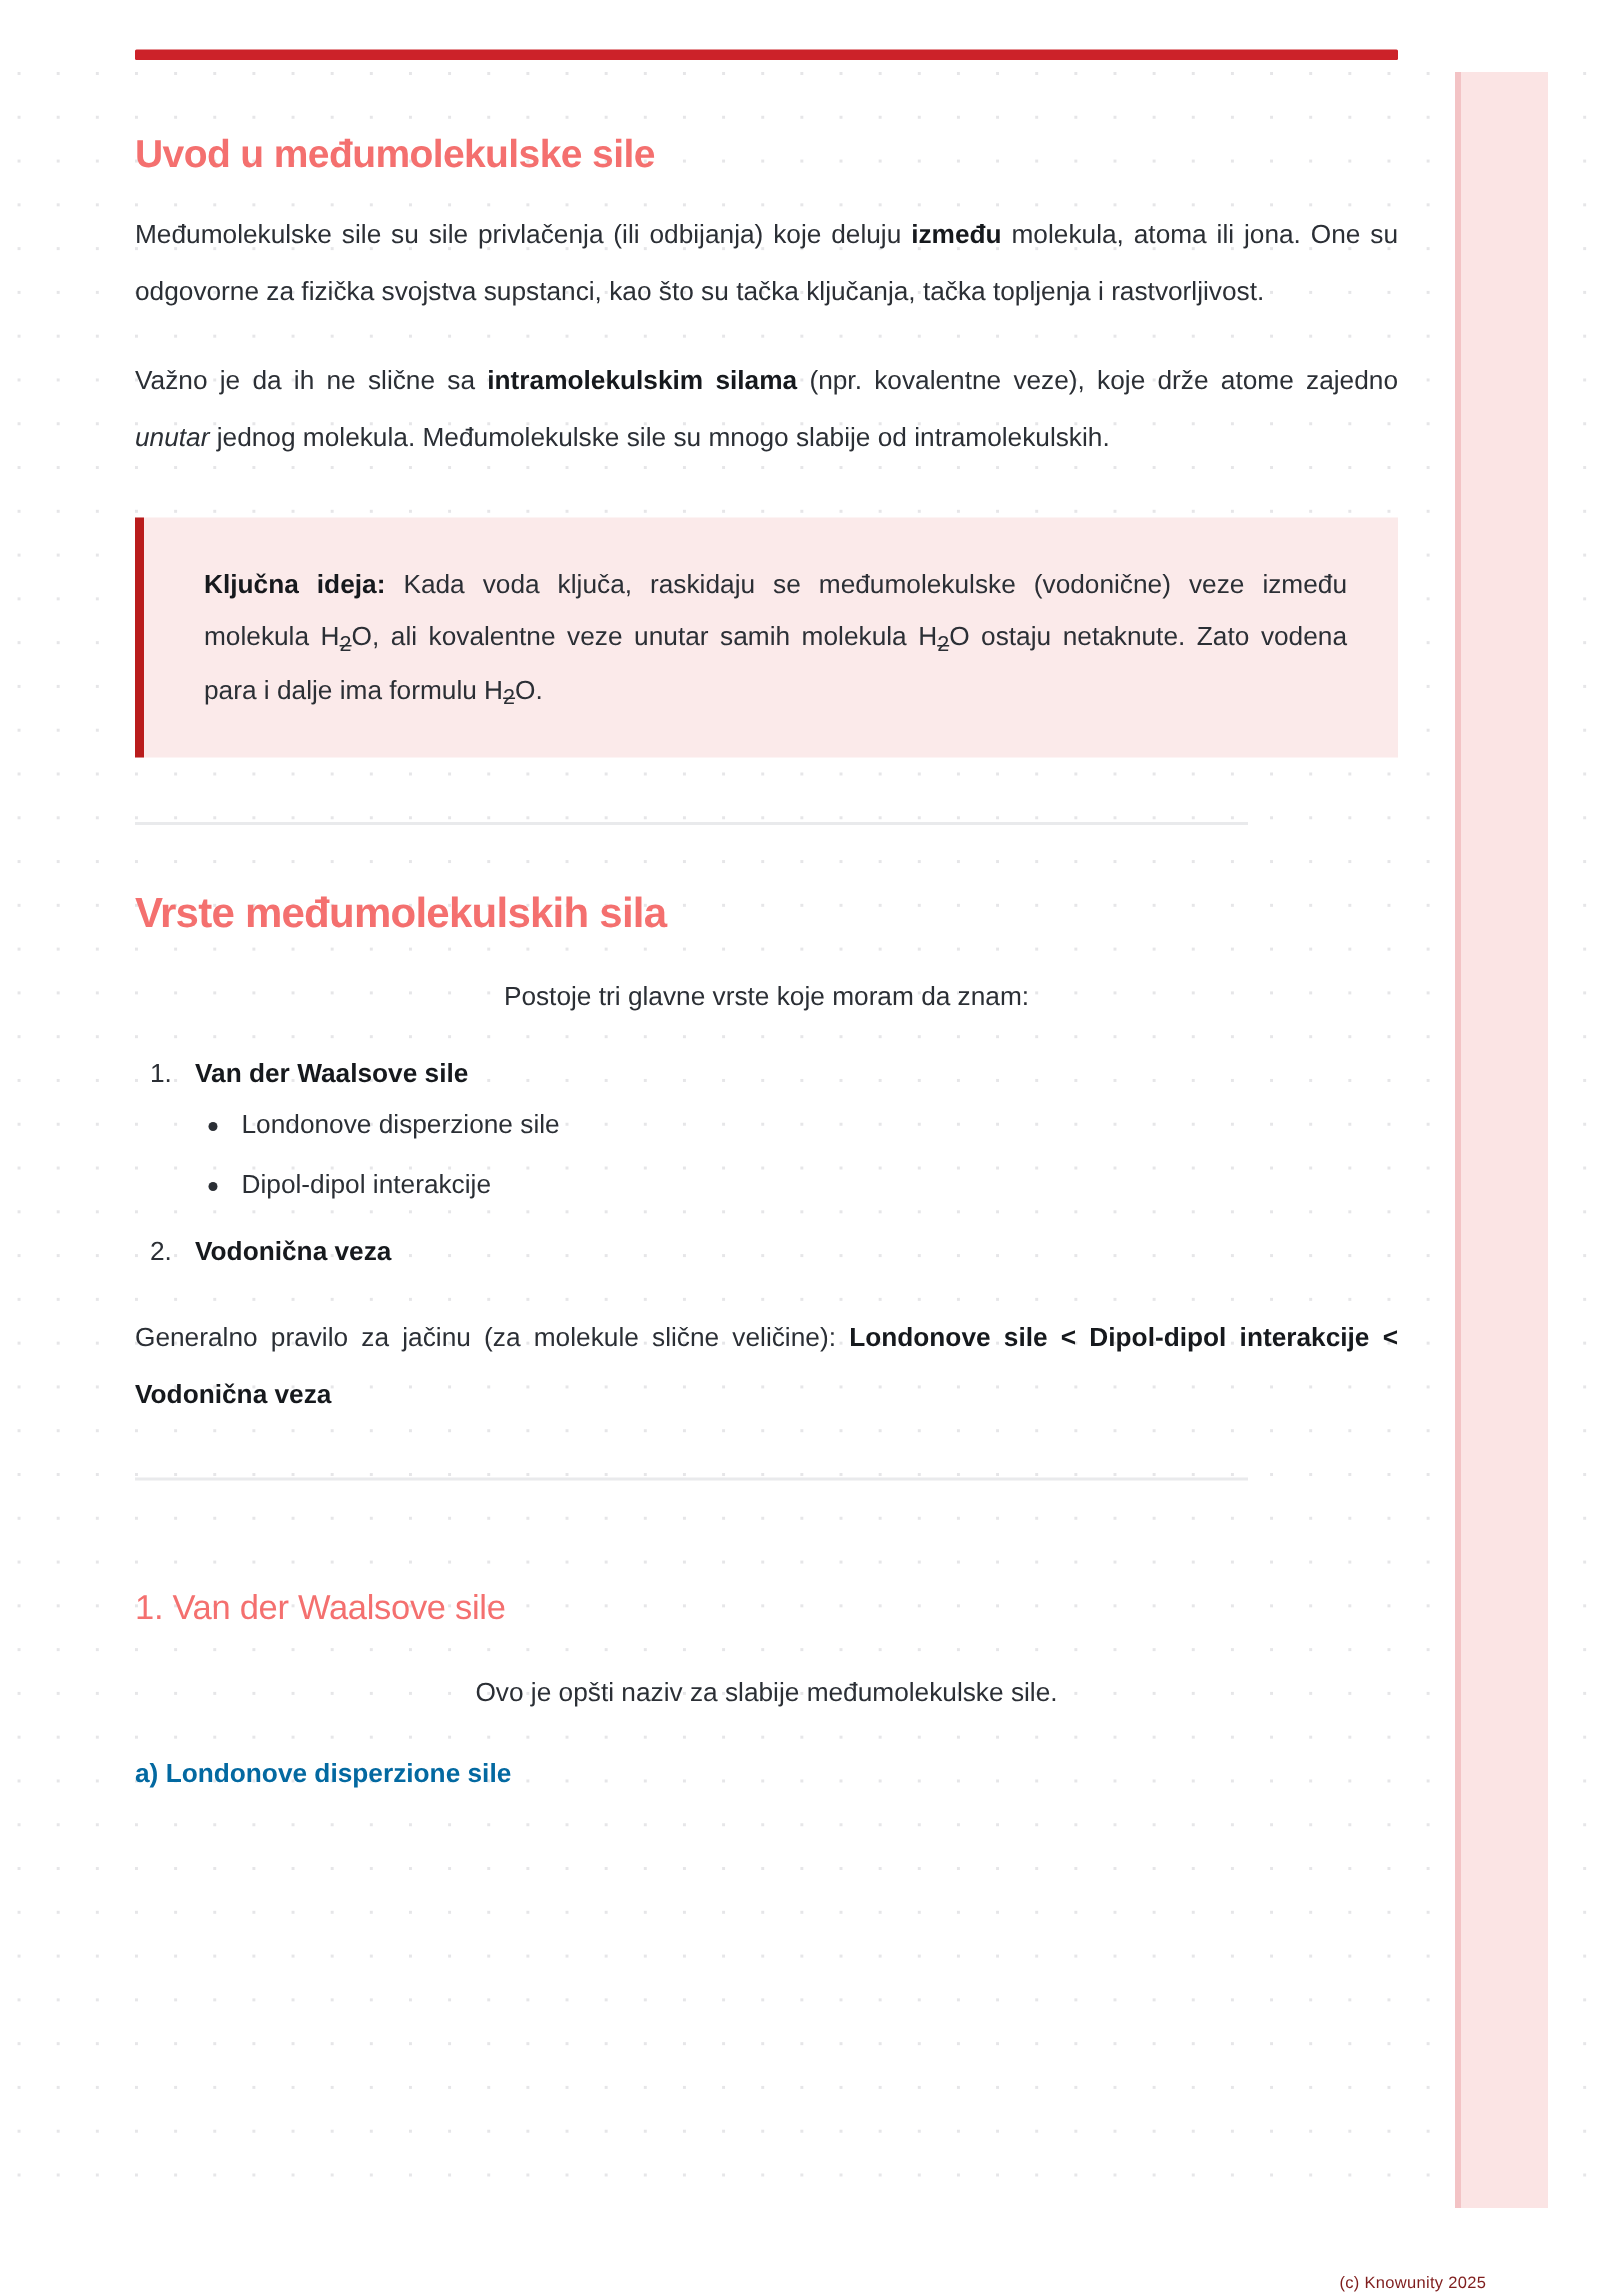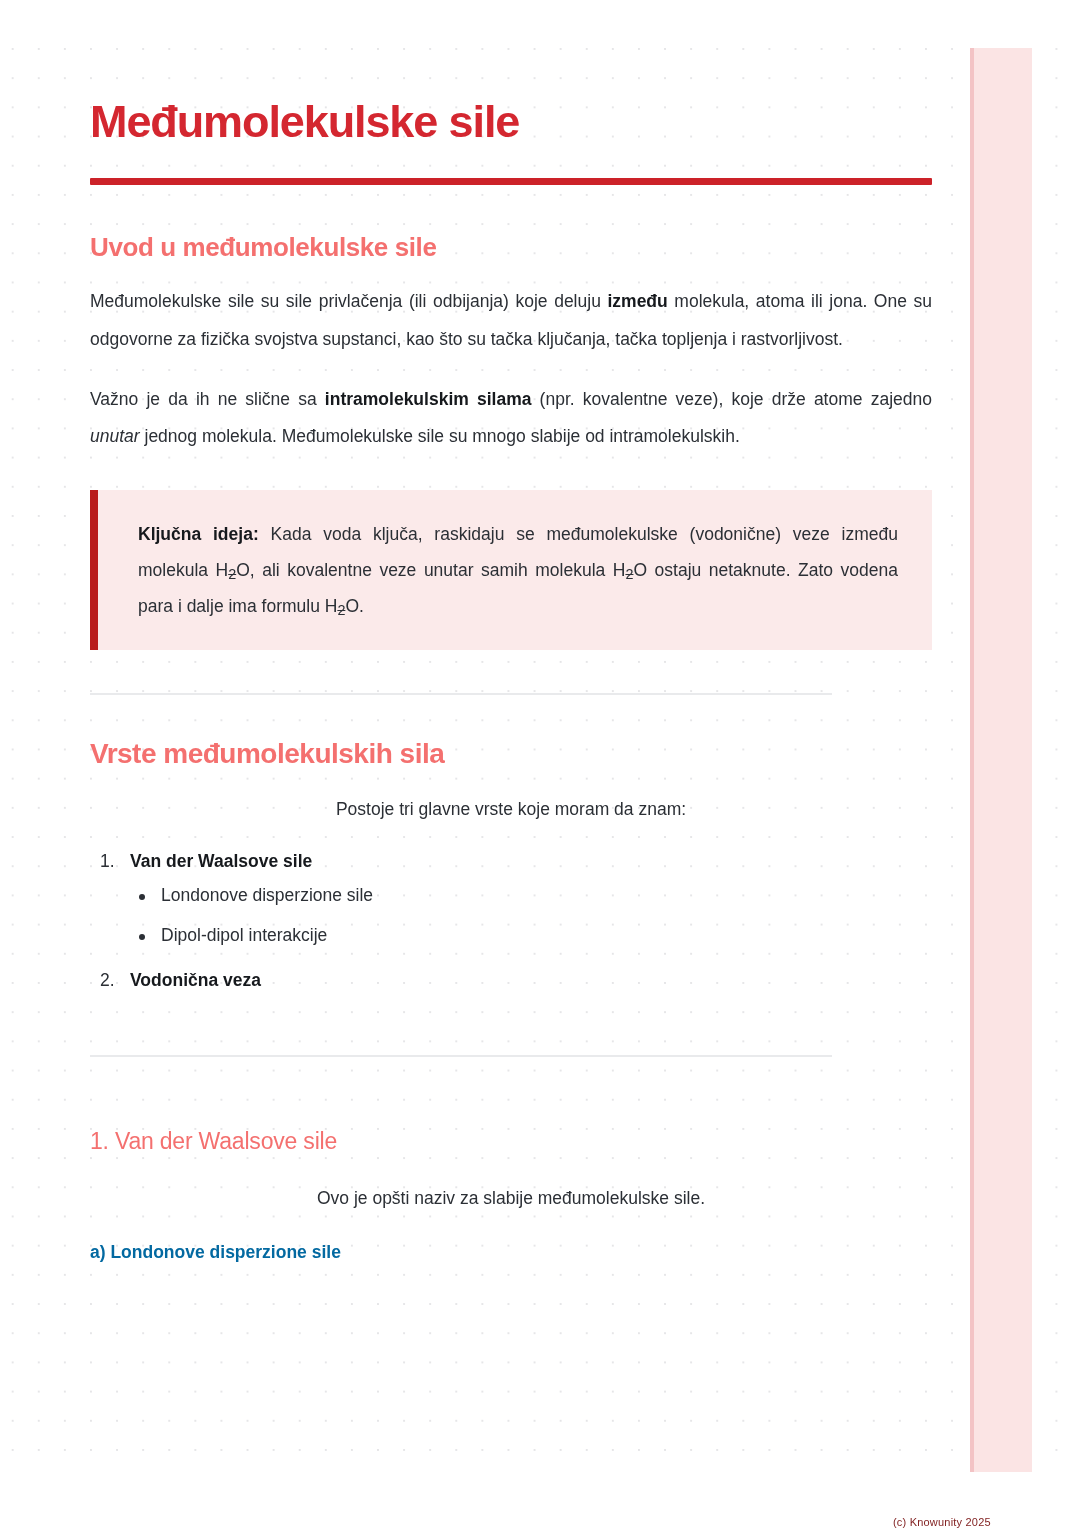--- a/index.html
+++ b/index.html
@@ -117,21 +117,21 @@
     font-size: 0.82em;
     position: relative;
     top: 0.22em;
     text-decoration: line-through;
     text-decoration-thickness: 1px;
   }
 
   
   .callout {
     background: #fbeaea;
-    border-left: 8px solid #b91c1c;
+    border-left: 6px solid #b91c1c;
     padding: 27px 34px 26px 40px;
   }
   .callout p {
     font-size: 17.5px;
     line-height: 2.05;
     color: #2b2f35;
     text-align: justify;
   }
 
   
@@ -209,21 +209,20 @@
 </head>
 <body>
 
 <div class="page">
   <div class="dot-grid"></div>
   <div class="side-band"></div>
 </div>
 
 <div class="content">
 
-  <h1 class="doc-title">Međumolekulske sile</h1>
   <div class="title-rule"></div>
 
   <div style="height:47px"></div>
 
   <h2 class="h2">Uvod u međumolekulske sile</h2>
 
   <div style="height:20px"></div>
 
   <p class="body"><span>Međumolekulske sile su sile privlačenja (ili odbijanja) koje deluju </span><b>između</b><span> molekula, atoma ili jona. One su odgovorne za fizička svojstva supstanci, kao što su tačka ključanja, tačka topljenja i rastvorljivost.</span></p>
 
@@ -259,20 +258,21 @@
       </ul>
     </li>
     <li style="margin-top:24px">
       <span class="num">2.</span>
       <span class="item-label">Vodonična veza</span>
     </li>
   </ol>
 
   <div style="height:28px"></div>
 
+  <p class="body"><span>Generalno pravilo za jačinu (za molekule slične veličine): </span><b>Londonove sile &lt; Dipol-dipol interakcije &lt; Vodonična veza</b></p>
 
   <div style="height:36px"></div>
   <div class="divider"></div>
   <div style="height:40px"></div>
 
 
   <div style="height:31px"></div>
 
   <h3 class="h3">1. Van der Waalsove sile</h3>
 

